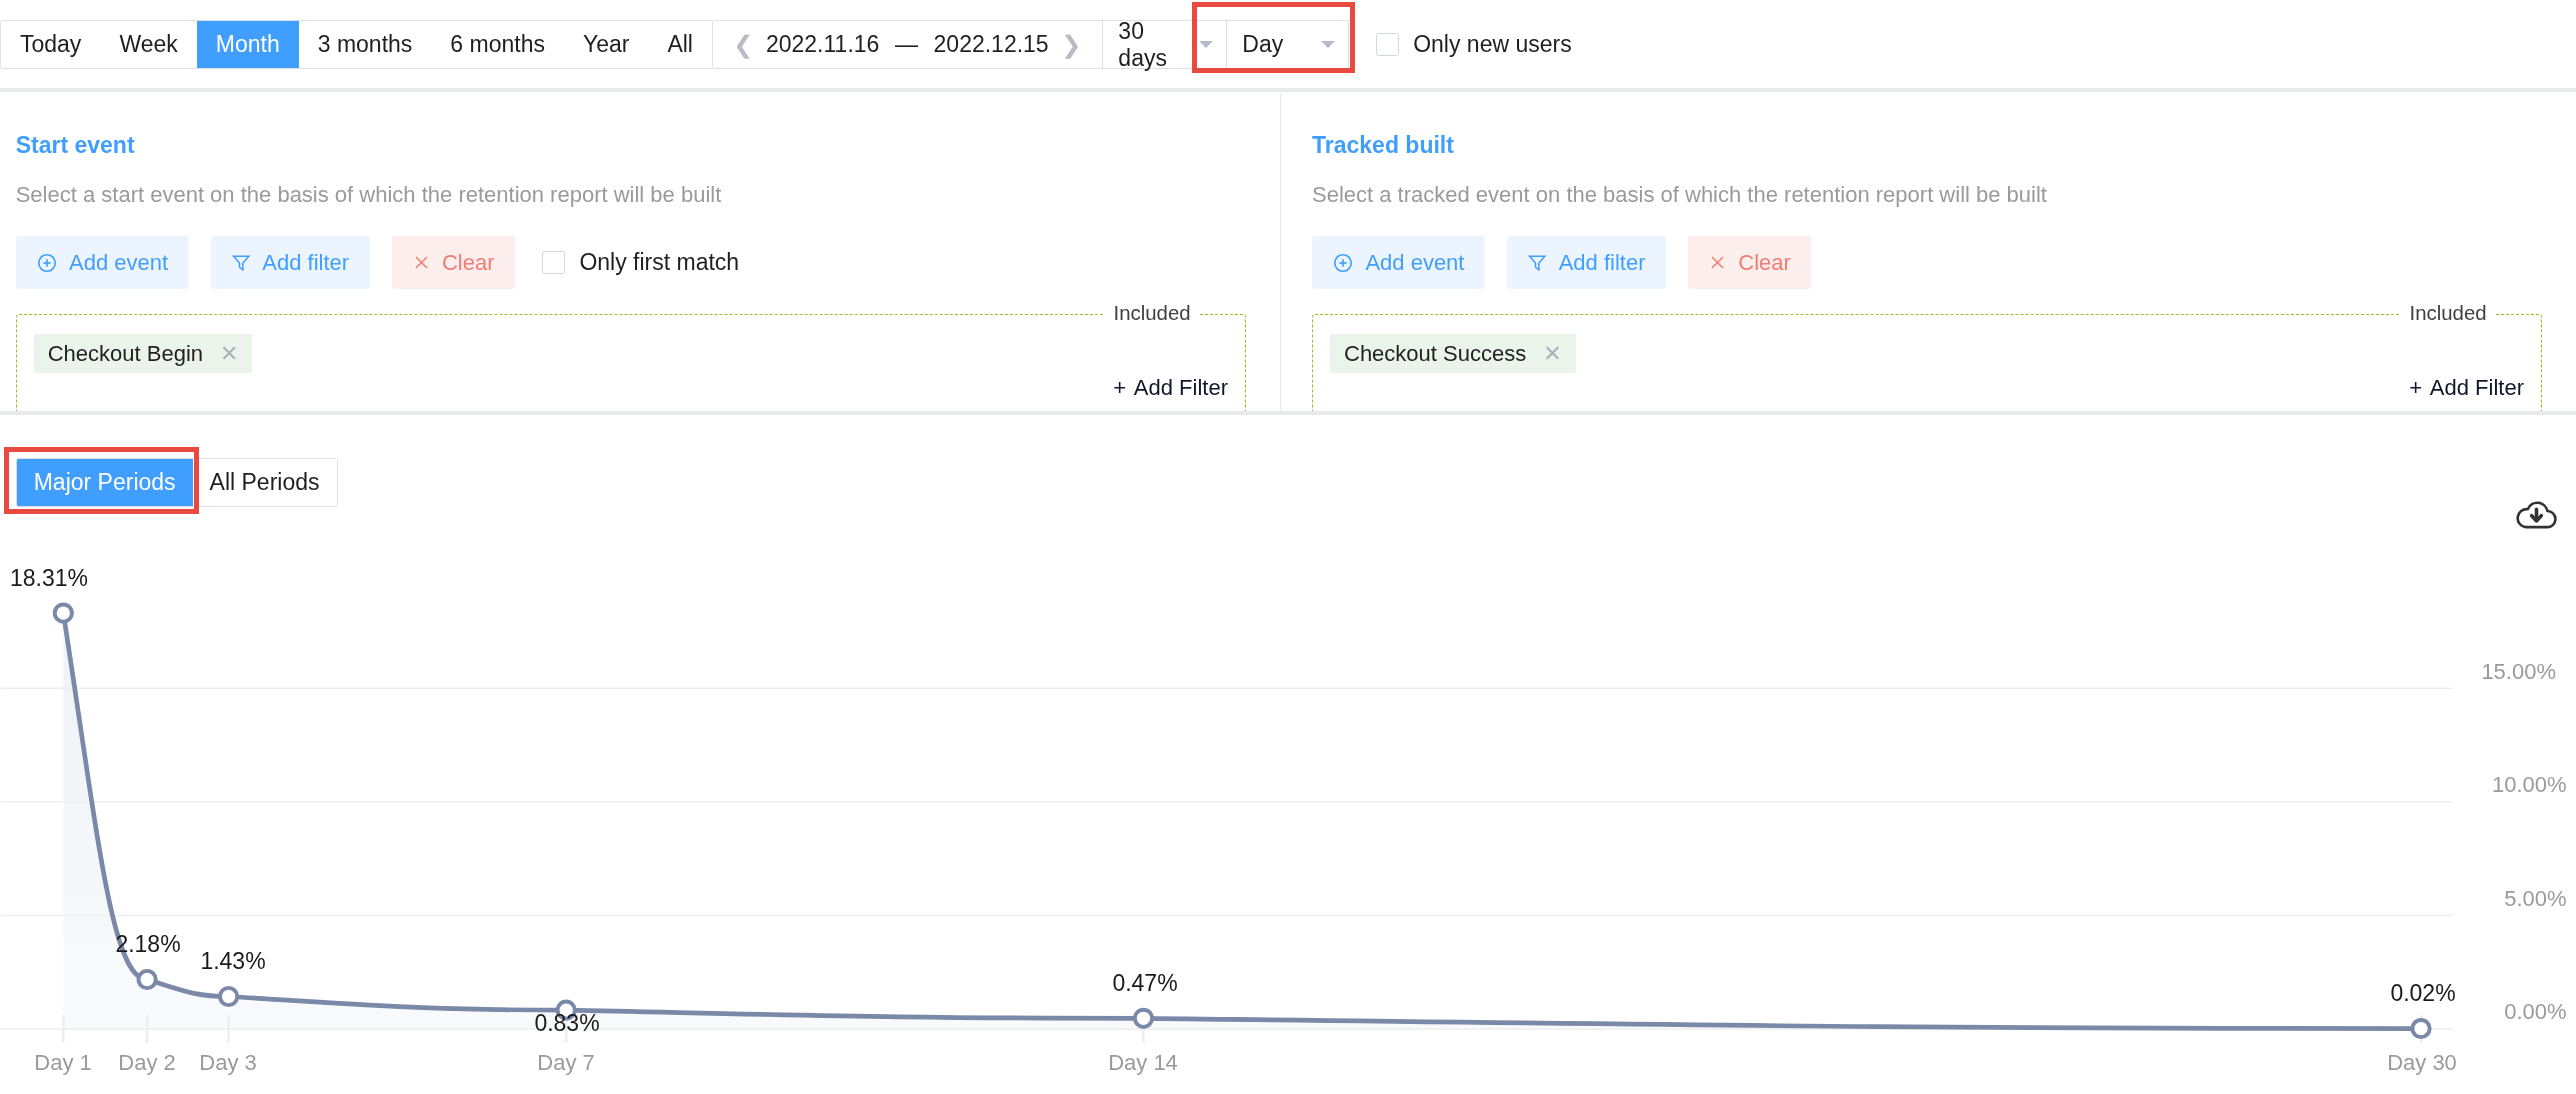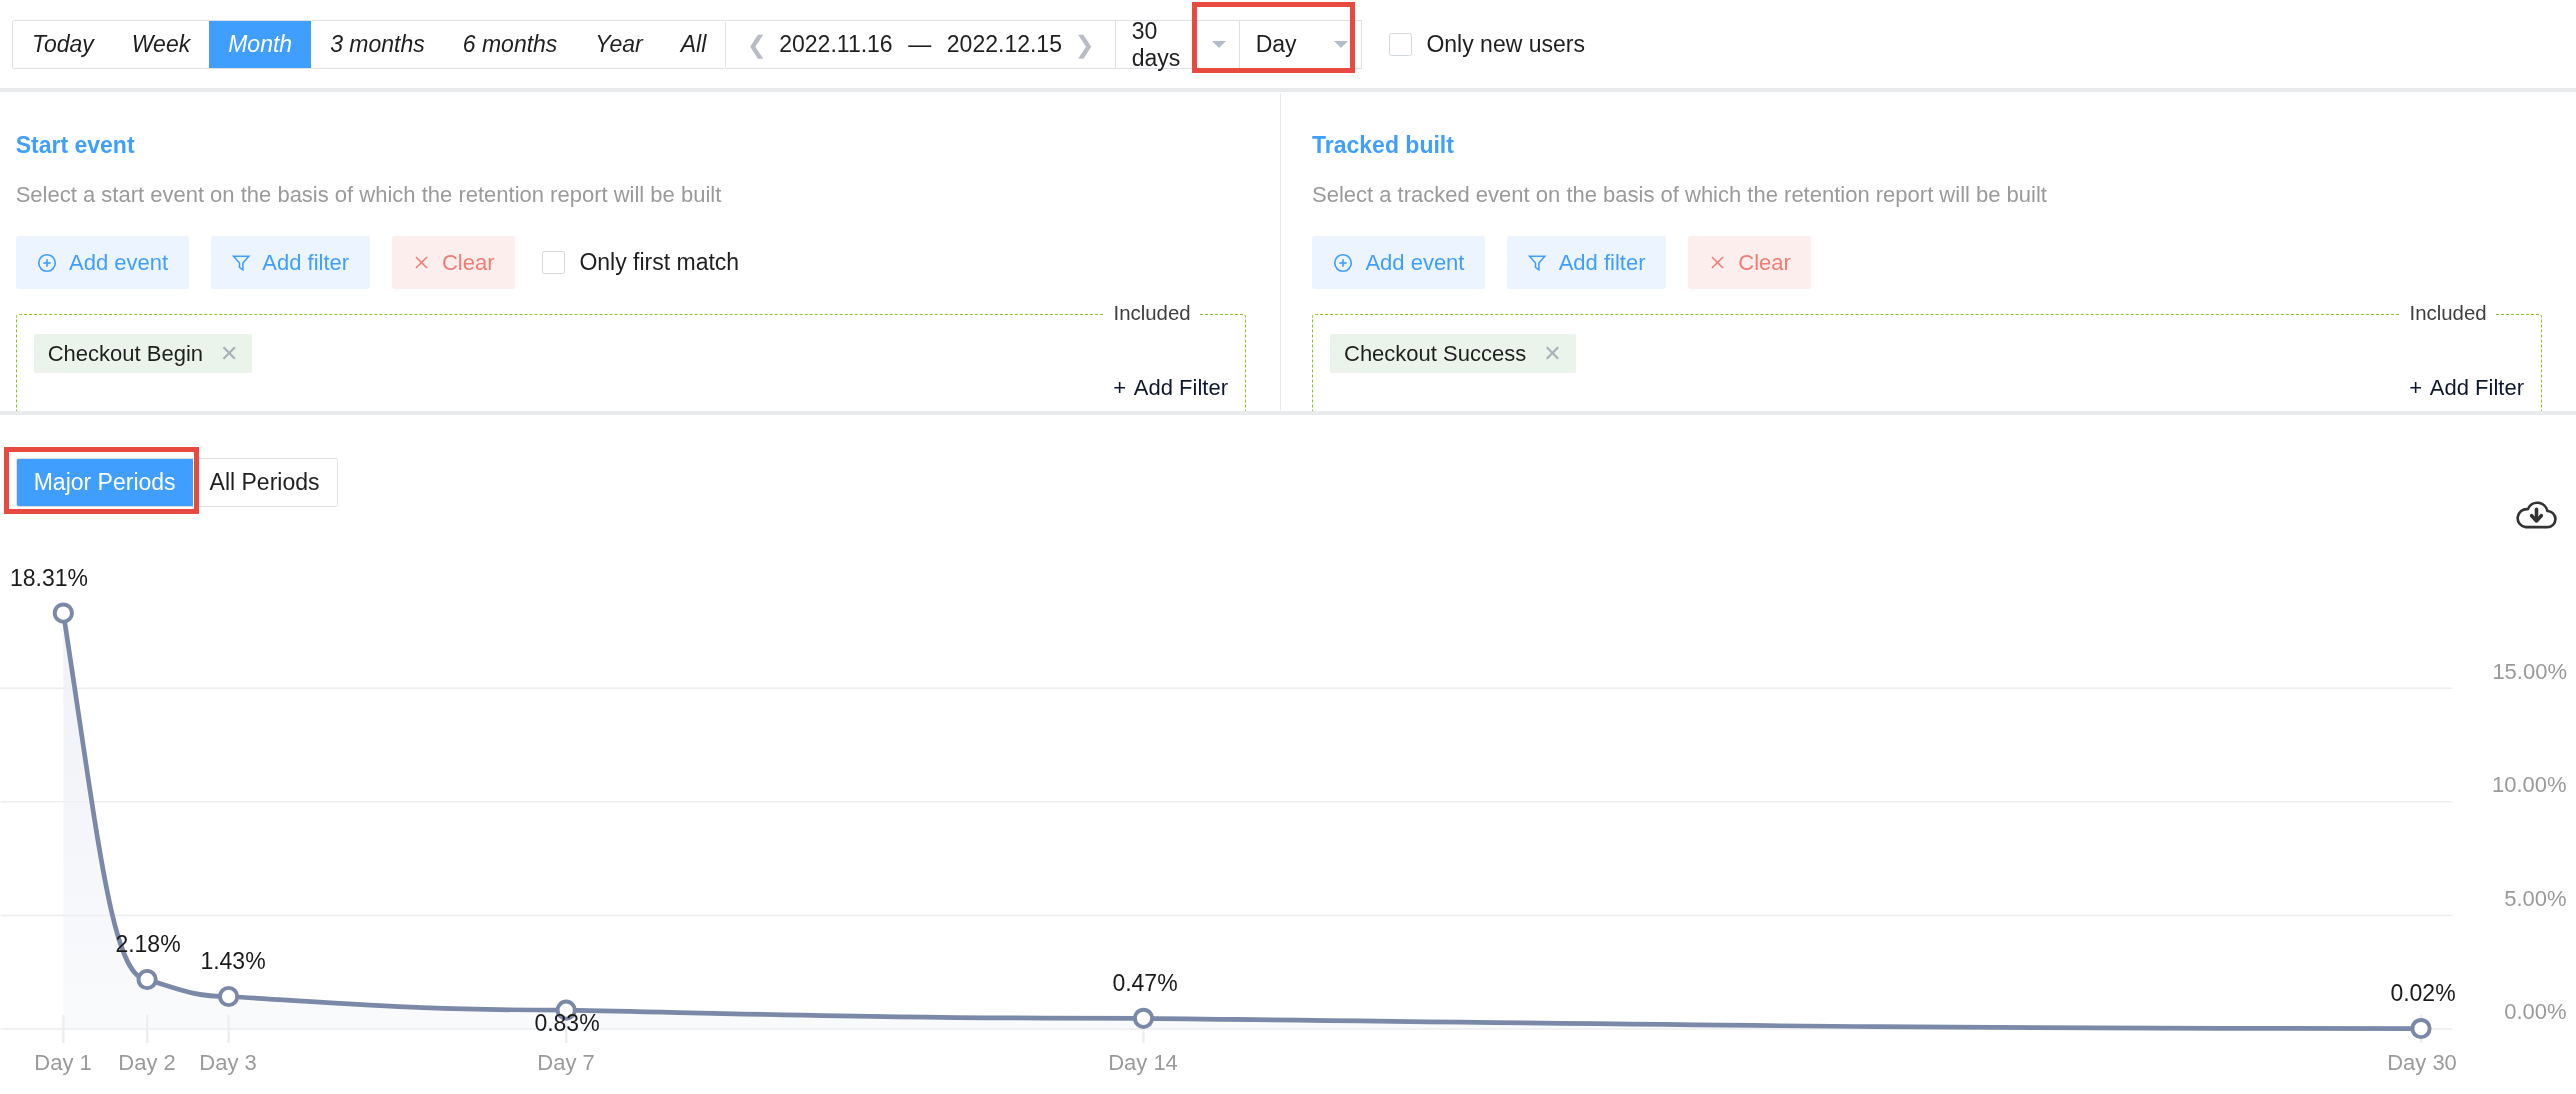--- a/index.html
+++ b/index.html
@@ -21,27 +21,26 @@
     position: absolute;
     left: 0; top: 0;
     width: 2576px;
     height: 89px;
     display: flex;
     align-items: center;
     background: #fff;
   }
   .seg-group {
     display: flex;
-    margin-left: 12px;
+    margin-left: 0;
     border: 1.6px solid #dcdfe6;
     border-radius: 2.4px;
     height: 49px;
     box-sizing: border-box;
     overflow: hidden;
-    font-style: italic;
   }
   .seg-btn {
     display: flex;
     align-items: center;
     justify-content: center;
     padding: 0 19px;
     font-size: 23px;
     color: #1f1f1f;
     background: #fff;
     height: 100%;
@@ -487,18 +486,18 @@
     <div class="pt-label" style="left: 233px; top: 407px; transform: translateX(-50%);">1.43%</div>
     <div class="pt-label" style="left: 567px; top: 421px; transform: translateX(-50%); margin-top: 48px;">0.83%</div>
     <div class="pt-label" style="left: 1145px; top: 429px; transform: translateX(-50%);">0.47%</div>
     <div class="pt-label" style="left: 2423px; top: 439px; transform: translateX(-50%);">0.02%</div>
     <div class="x-label" style="left: 63px; top: 509px; transform: translateX(-50%);">Day 1</div>
     <div class="x-label" style="left: 147px; top: 509px; transform: translateX(-50%);">Day 2</div>
     <div class="x-label" style="left: 228px; top: 509px; transform: translateX(-50%);">Day 3</div>
     <div class="x-label" style="left: 566px; top: 509px; transform: translateX(-50%);">Day 7</div>
     <div class="x-label" style="left: 1143px; top: 509px; transform: translateX(-50%);">Day 14</div>
     <div class="x-label" style="left: 2422px; top: 509px; transform: translateX(-50%);">Day 30</div>
-    <div class="y-label" style="right: 9px; top: 118px;">15.00%</div>
+    <div class="y-label" style="right: 20px; top: 118px;">15.00%</div>
     <div class="y-label" style="right: 9.4px; top: 231px;">10.00%</div>
     <div class="y-label" style="right: 9.4px; top: 345px;">5.00%</div>
     <div class="y-label" style="right: 9.4px; top: 458px;">0.00%</div>
   </div>
 
 
 </body></html>

